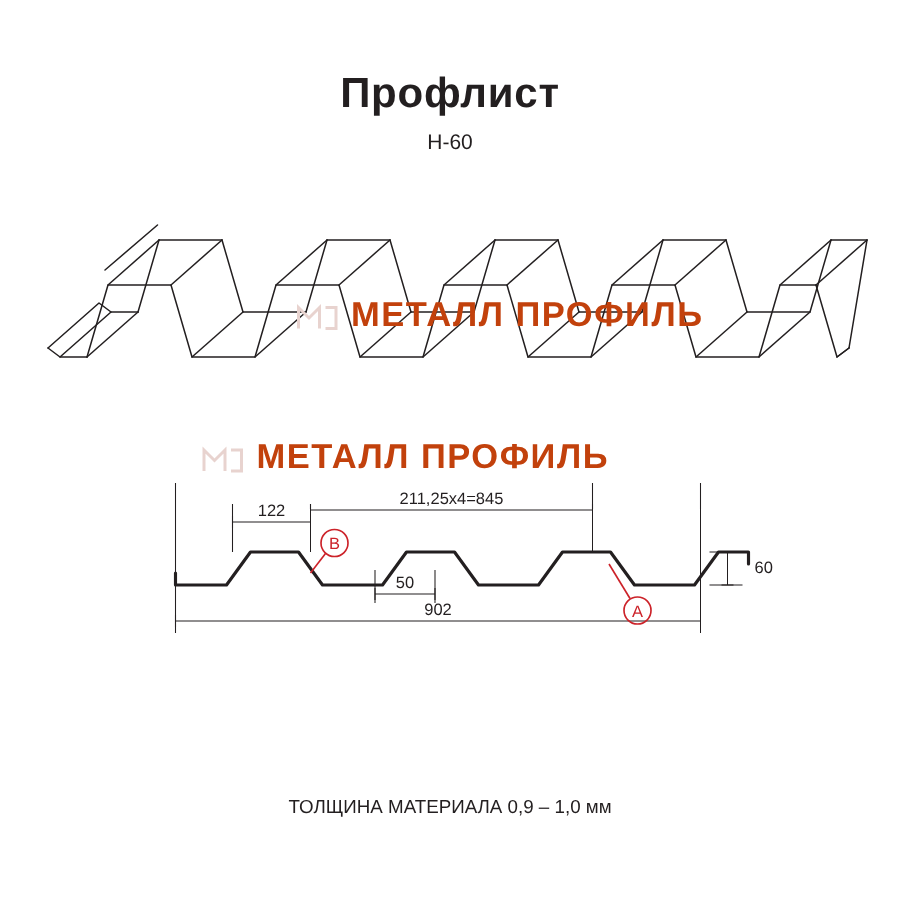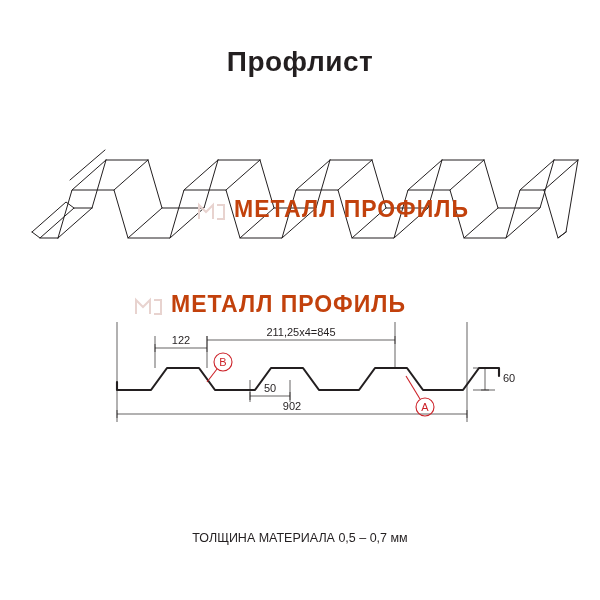--- a/index.html
+++ b/index.html
@@ -98,20 +98,21 @@
     fill: #cc2229;
     font-weight: normal;
   }
 </style>
 </head>
 <body>
 
 <div class="page">
 
   <div class="title">Профлист</div>
+  <div class="subtitle">Н-60</div>
 
   <div class="iso-wrap">
     <svg width="580" height="140" viewBox="0 0 580 140">
       <g fill="none" stroke="#231f20" stroke-width="1" stroke-linejoin="round" stroke-linecap="round">
 
         <path d="M60,60 L95,30"></path>
 
         <path d="M22,112 L30,118 L48,118"></path>
 
         <path d="M48,118 L62,70 L104,70 L118,118 L160,118 L174,70 L216,70 L230,118 L272,118 L286,70 L328,70 L342,118 L384,118 L398,70 L440,70 L454,118 L496,118 L510,70 L534,70"></path>
@@ -233,15 +234,15 @@
     <span class="logo">
       <svg width="30" height="22" viewBox="0 0 30 22">
         <g fill="none" stroke="#e8d3cf" stroke-width="2">
           <path d="M3,19 L3,5 L10,12 L17,5 L17,19"></path>
           <path d="M21,5 L28,5 L28,19 L21,19"></path>
         </g>
       </svg>
     </span><span>МЕТАЛЛ ПРОФИЛЬ</span>
   </div>
 
-  <div class="footer-note">ТОЛЩИНА МАТЕРИАЛА 0,5 – 0,7 мм</div>
+  <div class="footer-note">ТОЛЩИНА МАТЕРИАЛА 0,9 – 1,0 мм</div>
 
 </div>
 
 </body></html>

